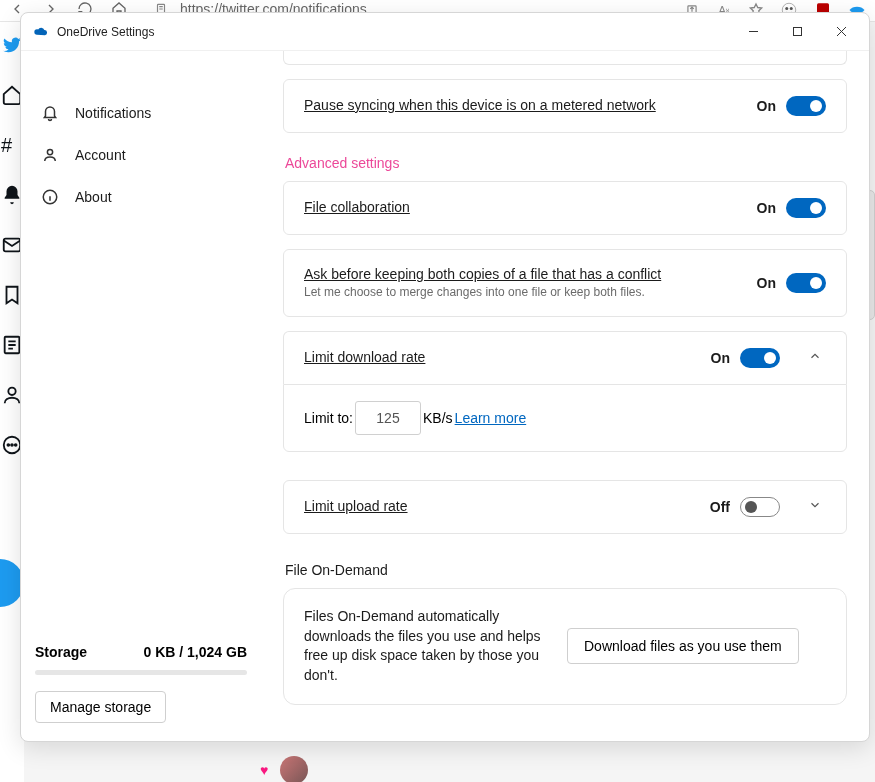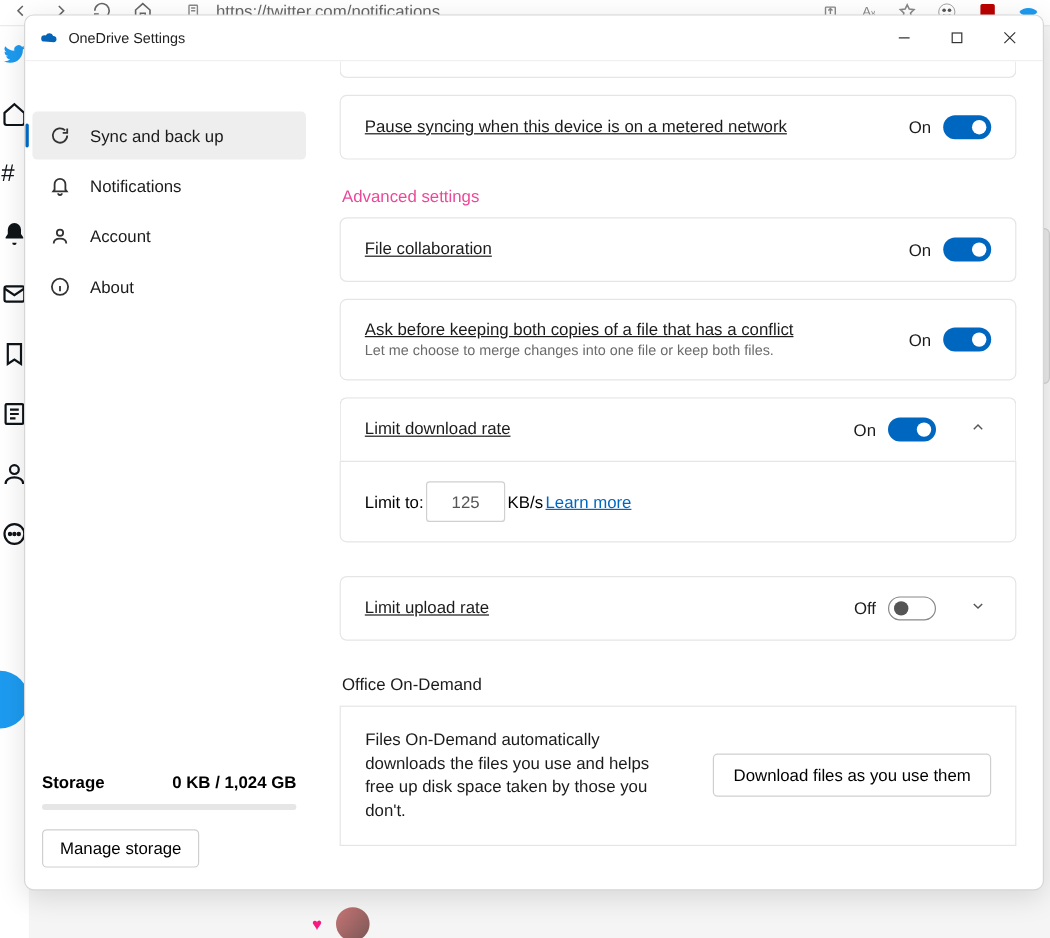--- a/index.html
+++ b/index.html
@@ -52,34 +52,34 @@
 .card.stack-bot { border-radius:0 0 6px 6px; }
 .card-text { flex:1; }
 .card-title { font-size:14px; color:#1b1b1b; margin-bottom:2px;text-decoration:underline; }
 .card-sub { font-size:12px; color:#6b6b6b; line-height:1.35; max-width:360px; }
 .card-sub a, .link { color:#0067c0; text-decoration:underline; cursor:pointer; }
 
 .section-hdr { font-size:14px; color:#ec4899; margin:22px 0 10px 2px; }
 .section-hdr.dark { color:#1b1b1b; font-weight:400; margin-top:28px; }
 
 .toggle-wrap { display:flex; align-items:center; gap:10px; }
-.toggle-label { font-size:14px; color:#1b1b1b; min-width:28px; text-align:right; }
+.toggle-label { font-size:14px; color:#1b1b1b; min-width:28px; text-align:right;font-weight:bold; }
 .toggle { width:40px; height:20px; border-radius:10px; position:relative; cursor:pointer; }
 .toggle.on { background:#0067c0; }
 .toggle.off { background:#fff; border:1px solid #888; }
 .toggle .knob { position:absolute; width:12px; height:12px; border-radius:50%; top:4px; }
 .toggle.on .knob { background:#fff; right:4px; }
 .toggle.off .knob { background:#555; left:4px; top:3px; }
 
 .chev { width:18px; height:18px; color:#555; margin-left:12px; }
 
 .limit-row { display:flex; align-items:center; gap:2px; font-size:14px; }
 .limit-row input { width:66px; height:34px; border:1px solid #d0d0d0; border-radius:3px; text-align:center; font-size:14px; color:#555; }
 
-.ondemand-card { border:1px solid #e5e5e5; border-radius:0; padding:18px 20px; display:flex; align-items:center; gap:40px;justify-content:flex-end; }
+.ondemand-card { border:1px solid #e5e5e5; border-radius:12px; padding:18px 20px; display:flex; align-items:center; gap:13px; }
 .ondemand-text { flex:1; font-size:14px; color:#1b1b1b; line-height:1.4; max-width:250px; }
 .od-btn { padding:9px 16px; border:1px solid #cfcfcf; border-radius:4px; font-size:14px; background:#fff; cursor:pointer; white-space:nowrap; }
 
 
 .bg-sliver { position:absolute; left:260px; bottom:0; height:24px; display:flex; gap:12px; align-items:center; z-index:0; }
 .heart { color:#f91880; font-size:14px; }
 .avatar { width:28px; height:28px; border-radius:50%; background:linear-gradient(135deg,#c77,#755); }
 
 
 .scroll-edge { position:absolute; right:0; top:190px; width:10px; height:130px; background:#e8e8e8; border:1px solid #cfcfcf; border-radius:5px; z-index:5; }
@@ -208,29 +208,20 @@
       <div class="win-btn">
           <svg width="11" height="11" viewBox="0 0 11 11">
             <path d="M1 1l9 9M10 1l-9 9" stroke="#333"></path>
           </svg>
         </div>
     </div>
   </div>
 
   <div class="body">
     <div class="sidebar">
-      <div class="side-item active">
-        <div class="side-icon">
-            <svg viewBox="0 0 24 24" width="18" height="18" fill="none" stroke="currentColor" stroke-width="2">
-              <path d="M20 12a8 8 0 1 1-2.3-5.7"></path>
-              <path d="M20 4v5h-5"></path>
-            </svg>
-          </div>
-        <span>Sync and back up</span>
-      </div>
       <div class="side-item">
         <div class="side-icon">
             <svg viewBox="0 0 24 24" width="18" height="18" fill="none" stroke="currentColor" stroke-width="2">
               <path d="M6 16V10a6 6 0 1 1 12 0v6l1.5 2H4.5z"></path>
               <path d="M10 20a2 2 0 0 0 4 0"></path>
             </svg>
           </div>
         <span>Notifications</span>
       </div>
       <div class="side-item">
@@ -339,21 +330,21 @@
           <span class="toggle-label">Off</span>
           <div class="toggle off">
               <div class="knob"></div>
             </div>
         </div>
         <div class="chev"><svg viewBox="0 0 24 24" width="14" height="14" fill="none" stroke="currentColor" stroke-width="2">
               <path d="M6 9l6 6 6-6"></path>
             </svg></div>
       </div>
 
-      <div class="section-hdr dark">Office On-Demand</div>
+      <div class="section-hdr dark">File On-Demand</div>
 
       <div class="ondemand-card">
         <div class="ondemand-text">Files On-Demand automatically downloads the files you use and helps free up disk space taken by those you don't.</div>
         <button class="od-btn">Download files as you use them</button>
       </div>
     </div>
   </div>
 </div>
 
 <div class="bg-sliver">

